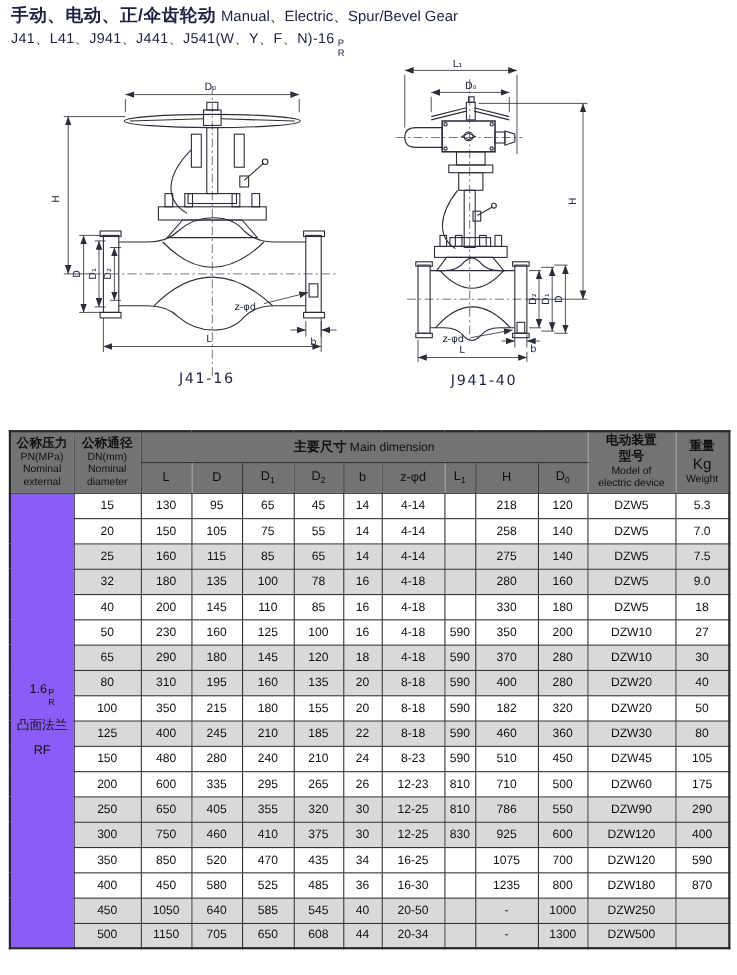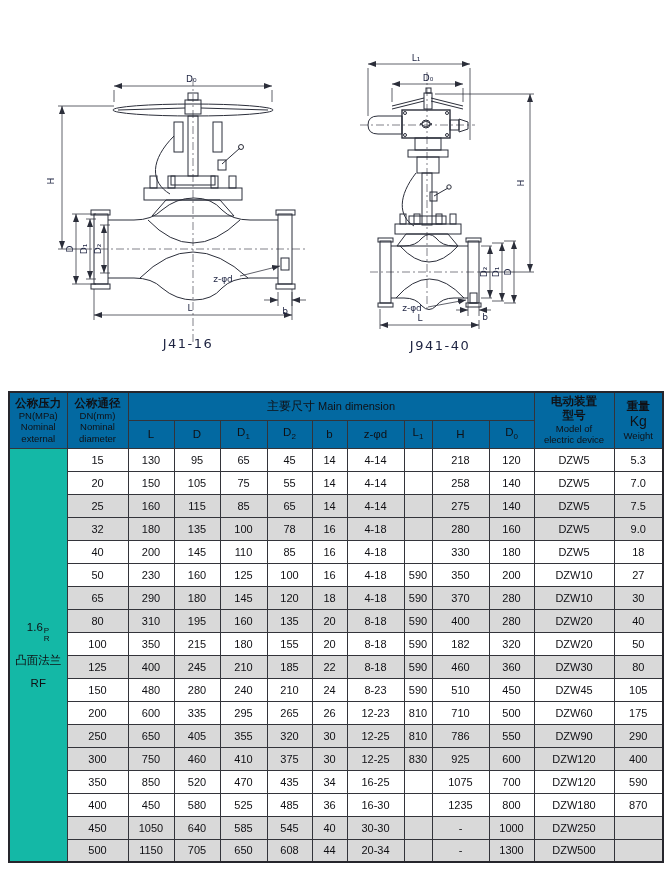--- a/index.html
+++ b/index.html
@@ -27,38 +27,50 @@
   .section-title{position:absolute;left:8px;top:368px;color:#1c2240;font-size:13.5px;}
   .section-title .cn{font-weight:bold;font-size:14px;}
   
   table.dims{
     position:absolute;left:8px;top:391px;width:654px;border-collapse:collapse;
     table-layout:fixed;font-size:11px;color:#101014;border:2px solid #26262c;
   }
   table.dims th,table.dims td{
     border:1px solid #33343a;text-align:center;vertical-align:middle;padding:0;overflow:hidden;
   }
-  table.dims thead th{background:#0369a1;font-weight:normal;}
+  table.dims thead th{background:#737373;font-weight:normal;}
   table.dims thead tr{height:28px;}
   table.dims tbody tr{height:23px;}
   .hl{display:block;line-height:1.18;}
   .hl.cn{font-size:11.5px;font-weight:bold;}
   .hl.en{font-size:9.5px;}
   th.subh{font-size:11.5px;}
   sub{font-size:8px;}
   tr.shaded td{background:#d9d9d9;}
-  td.pressure-cell{background:#14b8a6;font-size:11.5px;}
+  td.pressure-cell{background:#8b5cf6;font-size:11.5px;}
   td.pressure-cell .pline{display:block;margin:9px 0;}
   td.pressure-cell .pr-stack{font-size:8px;vertical-align:-2px;margin-left:1px;}
 </style>
 </head>
 <body>
 
 <div class="page">
 
+  <div class="title-block">
+    <div>
+      <span class="t1cn">手动、电动、正/伞齿轮动</span>
+      <span class="t1en">Manual、Electric、Spur/Bevel Gear</span>
+    </div>
+    <div class="t2">
+      <span>J41、L41、J941、J441、J541(W、Y、F、N)-16</span><span class="pr-stack">
+          <span>P</span>
+          <span>R</span>
+        </span>
+    </div>
+  </div>
 
   <svg style="position:absolute;left:38px;top:48px;" width="280" height="312" viewBox="0 0 280 312">
     <defs>
       <marker id="arw" markerWidth="9" markerHeight="8" refX="8" refY="3" orient="auto-start-reverse" markerUnits="userSpaceOnUse">
         <path d="M0,0 L8,3 L0,6 Z" fill="#2b2e3a"></path>
       </marker>
     </defs>
 
     <g>
       <line class="cl" x1="155" y1="30" x2="155" y2="296"></line>
@@ -312,21 +324,21 @@
           <span class="hl en">Nominal</span>
           <span class="hl en">external</span>
         </th>
         <th rowspan="2">
           <span class="hl cn">公称通径</span>
           <span class="hl en">DN(mm)</span>
           <span class="hl en">Nominal</span>
           <span class="hl en">diameter</span>
         </th>
         <th colspan="9">
-          <span class="cn" style="font-weight:normal;font-size:12px">主要尺寸</span>
+          <span class="cn" style="font-weight:bold;font-size:12px">主要尺寸</span>
           <span style="font-size:11px">Main dimension</span>
         </th>
         <th rowspan="2">
           <span class="hl cn">电动装置</span>
           <span class="hl cn">型号</span>
           <span class="hl en">Model of</span>
           <span class="hl en">electric device</span>
         </th>
         <th rowspan="2">
           <span class="hl cn">重量</span>
@@ -579,21 +591,21 @@
           <td>DZW180</td>
           <td>870</td>
         </tr>
         <tr class="shaded">
           <td>450</td>
           <td>1050</td>
           <td>640</td>
           <td>585</td>
           <td>545</td>
           <td>40</td>
-          <td>30-30</td>
+          <td>20-50</td>
           <td></td>
           <td>-</td>
           <td>1000</td>
           <td>DZW250</td>
           <td></td>
         </tr>
         <tr class="shaded">
           <td>500</td>
           <td>1150</td>
           <td>705</td>

